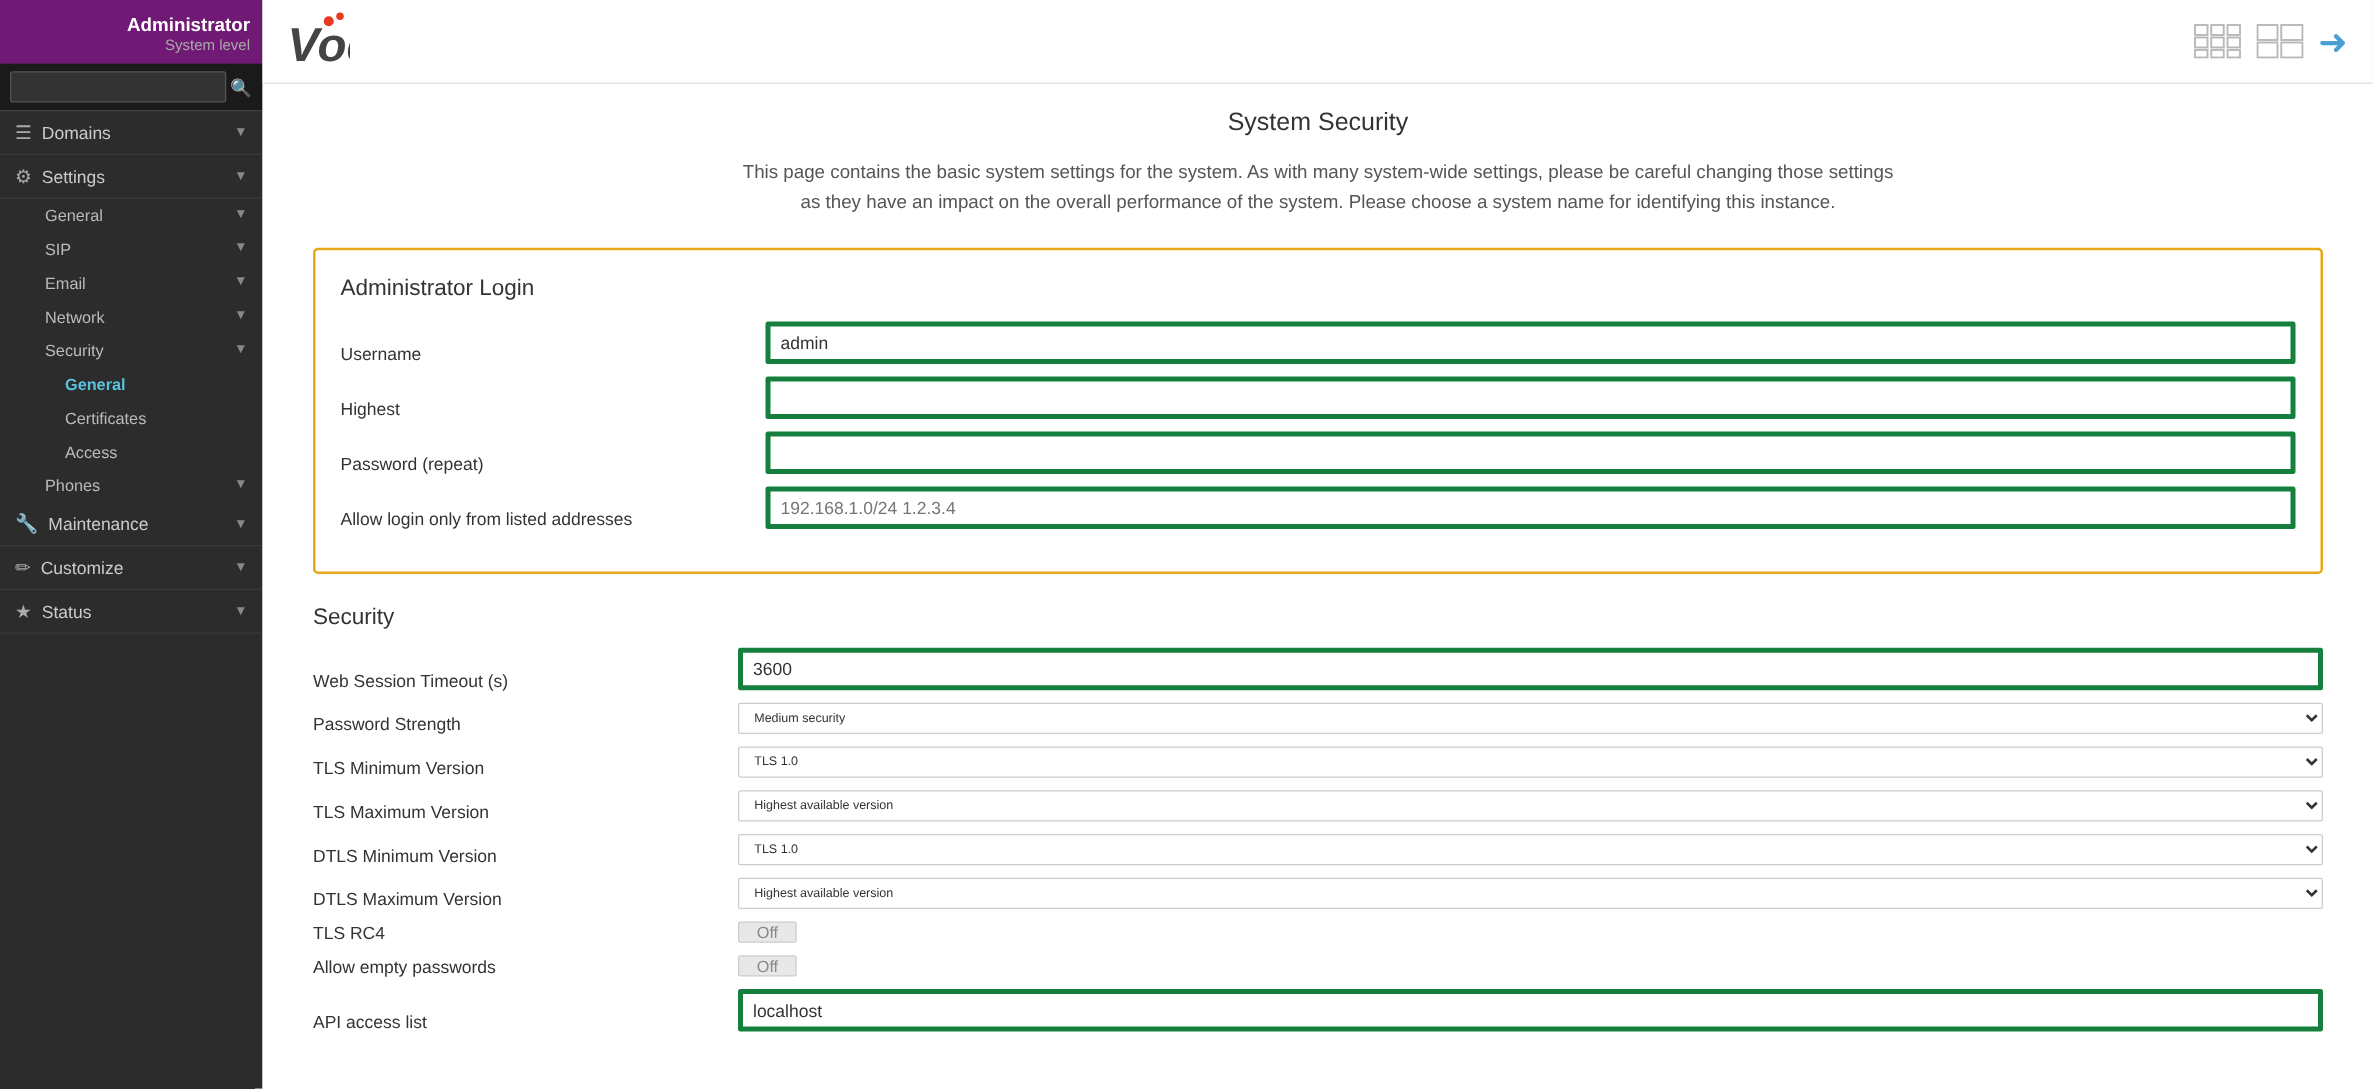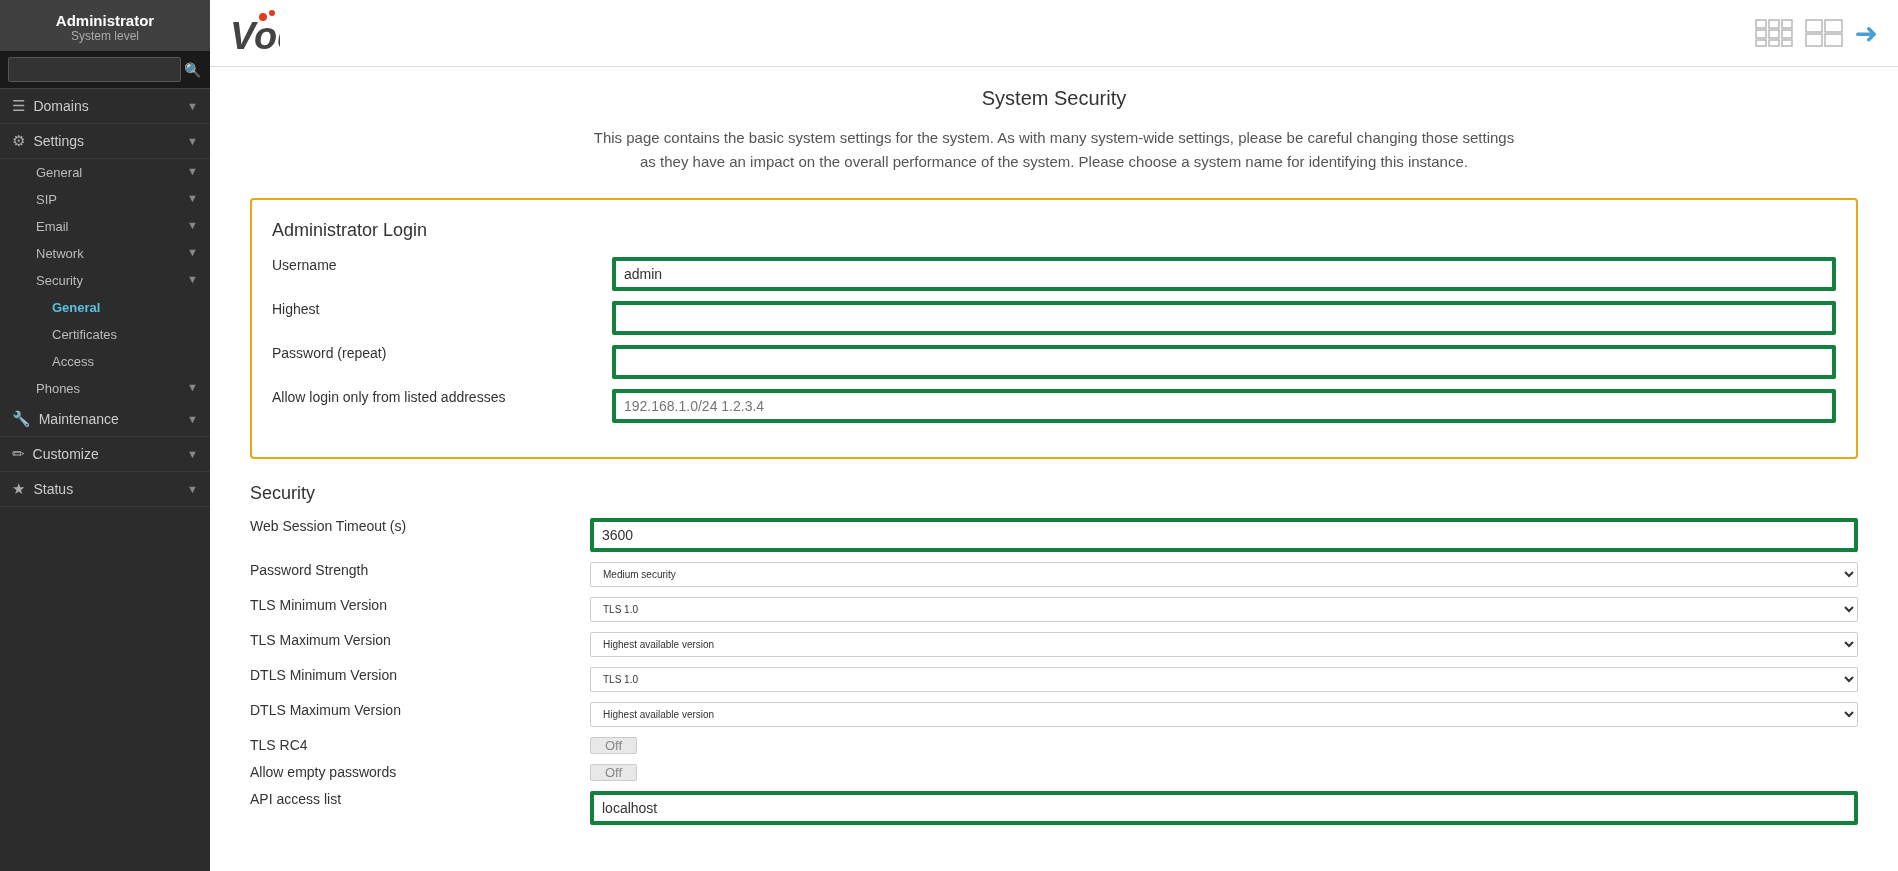--- a/index.html
+++ b/index.html
@@ -10,23 +10,23 @@
       width: 210px;
       min-width: 210px;
       background: #2c2c2c;
       color: #ccc;
       display: flex;
       flex-direction: column;
       height: 100vh;
       overflow-y: auto;
     }
     #sidebar-header {
-      background: #404040;
+      background: #701a75;
       padding: 12px 10px 8px 10px;
-      text-align: center;
+      text-align: right;
       color: #fff;
     }
     #sidebar-header .admin-title { font-size: 15px; font-weight: bold; }
     #sidebar-header .admin-sub { font-size: 12px; color: #aaa; }
     #sidebar-search {
       display: flex;
       align-items: center;
       background: #1a1a1a;
       padding: 6px 8px;
       border-bottom: 1px solid #444;
@@ -131,21 +131,21 @@
       background: #fff;
     }
     .section-title {
       font-size: 18px;
       font-weight: normal;
       color: #333;
       margin-bottom: 16px;
     }
     .form-row {
       display: flex;
-      align-items: flex-start;
+      align-items: flex-end;
       margin-bottom: 10px;
     }
     .form-label {
       width: 340px;
       min-width: 340px;
       color: #333;
       font-size: 14px;
     }
     .form-input {
       flex: 1;

